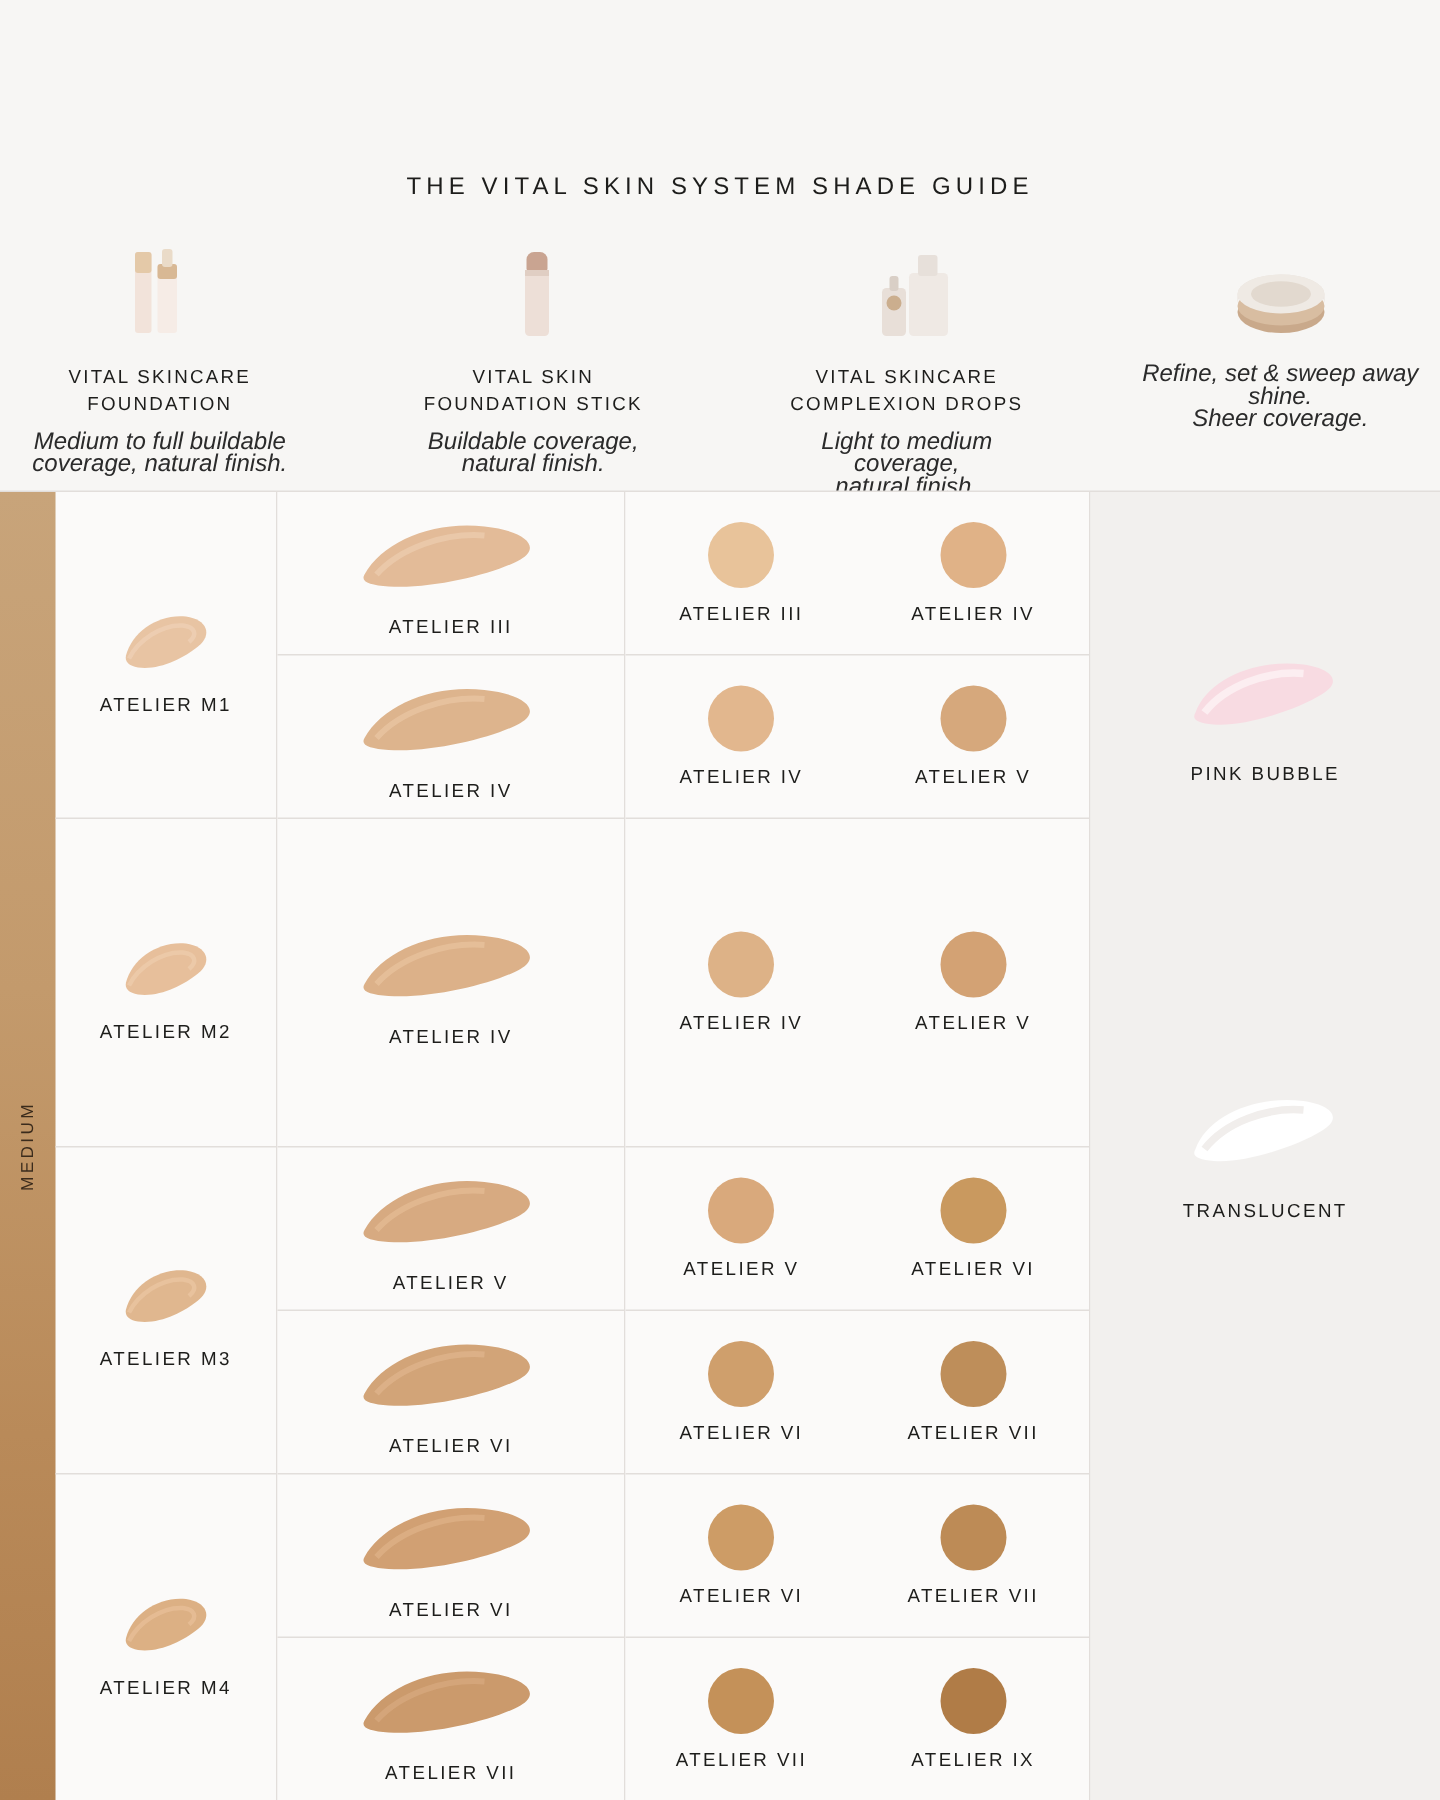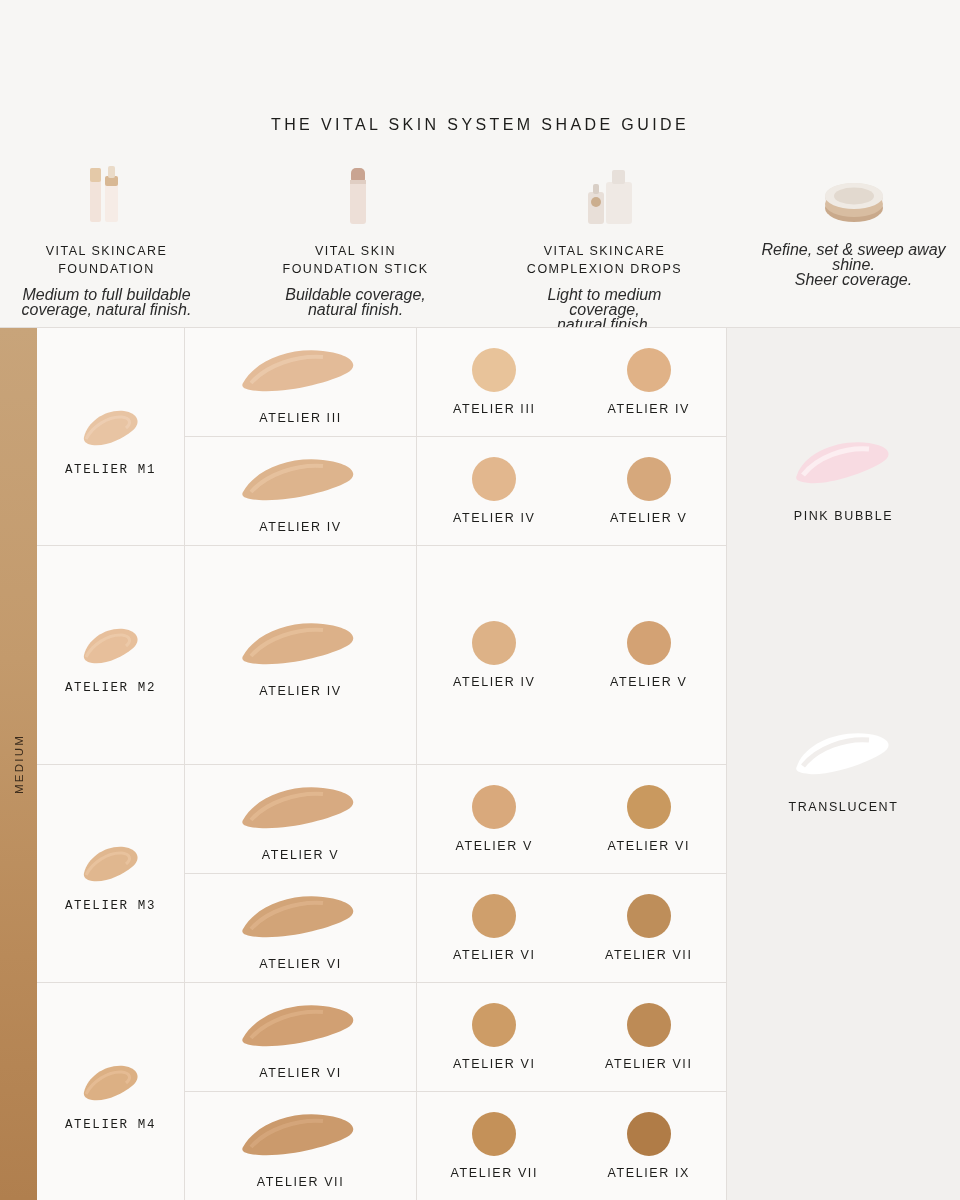--- a/index.html
+++ b/index.html
@@ -99,21 +99,21 @@
   .cell:last-child { border-bottom: none; }
   .cell-label {
     font-size: 12.5px;
     letter-spacing: 1.6px;
     color: #1d1d1b;
     margin-top: 10px;
     white-space: nowrap;
   }
 
   
-  .c-row { height: 218.25px; font-family: Liberation Mono, monospace; }
+  .c-row { height: 218.25px; }
   
   .s-row { height: 109.125px; }
 
   .drops-cell {
     display: flex;
     flex-direction: row;
     align-items: center;
     justify-content: space-around;
     border-bottom: 1px solid #e2dedb;
   }

